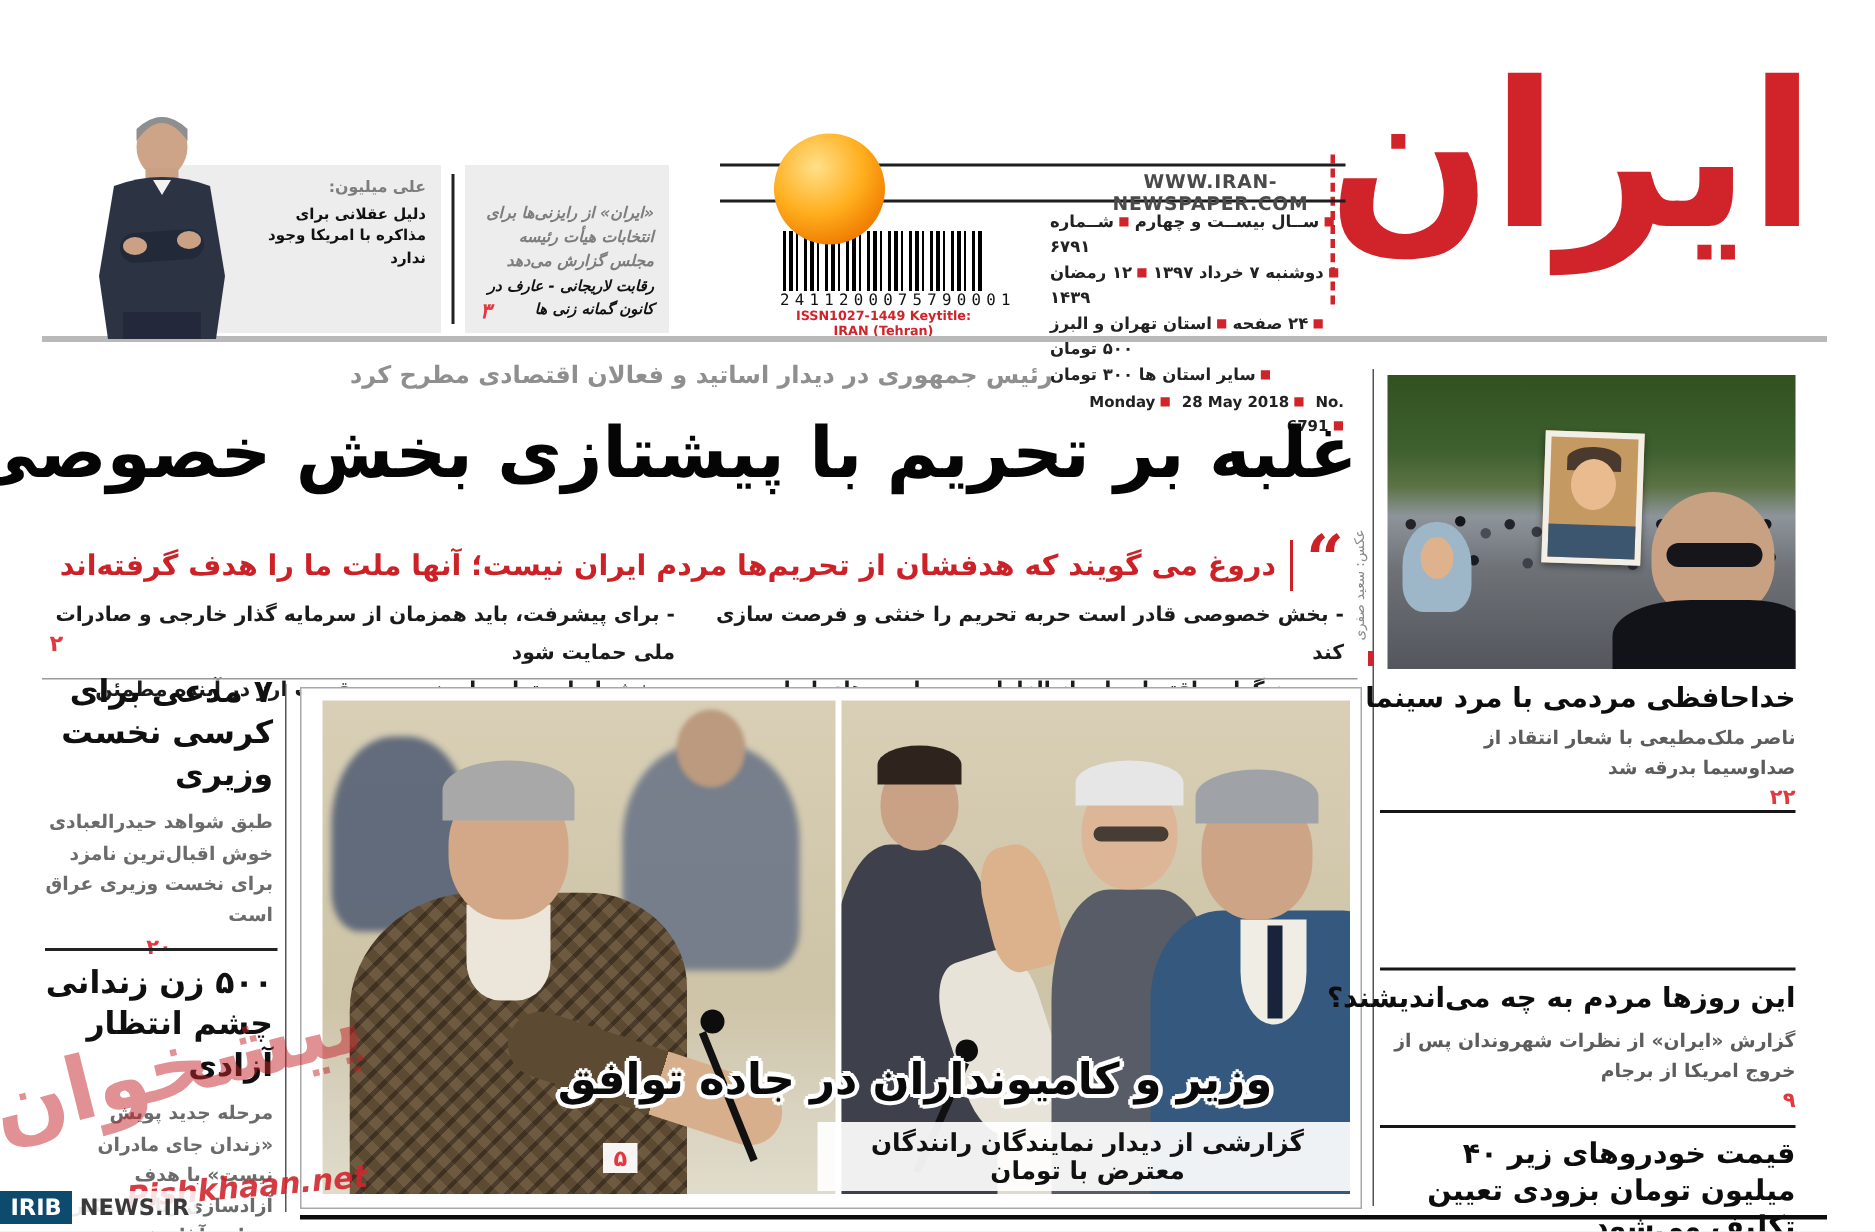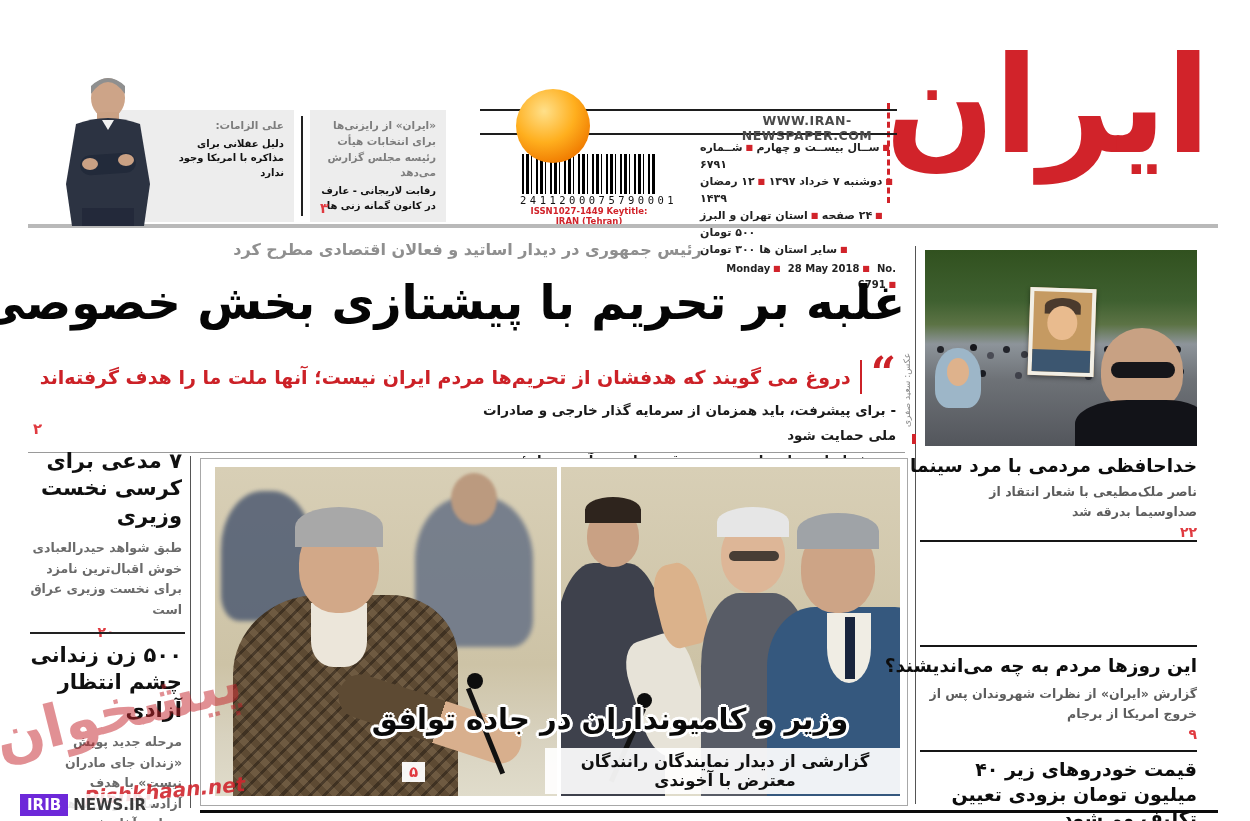--- a/index.html
+++ b/index.html
@@ -134,21 +134,21 @@
   #photo-caption-sub{left:545px;top:748px;width:348px;text-align:center;font-size:16.5px;font-weight:800;color:#111;
      background:rgba(255,255,255,.92);padding:4px 6px;z-index:6;}
   #photo-page{left:402px;top:762px;background:rgba(255,255,255,.95);padding:1px 7px;font-size:15px;z-index:6;}
   
   #bottom-rule{left:200px;top:810px;width:1018px;height:3px;background:#0c0c0c;}
   #wm-fa{left:-8px;top:676px;font-size:58px;font-weight:800;color:#c4232b;opacity:.5;
          transform:rotate(-14deg);z-index:9;}
   #wm-latin{left:84px;top:779px;font-size:20px;font-weight:800;font-style:italic;color:#d0262e;
          opacity:.9;transform:rotate(-5deg);z-index:9;}
   #irib{left:0;top:794px;display:flex;align-items:center;z-index:10;}
-  #irib-box{background:#6d28d9;color:#fff;font-weight:800;font-size:15px;padding:2px 7px;margin-left:20px;}
+  #irib-box{background:#0c4a6e;color:#fff;font-weight:800;font-size:15px;padding:2px 7px;}
   #irib-news{color:#3a3a3a;font-weight:700;font-size:15px;background:rgba(255,255,255,.85);padding:2px 5px;}
 </style>
 </head>
 <body>
 
 <div id="page">
 
   <div id="logo" class="abs rtl">ایران</div>
   <div id="red-dashes" class="abs"></div>
   <div id="hline-top" class="abs hline"></div>
@@ -180,27 +180,27 @@
   </div>
 
   <div id="barcode-wrap" class="abs">
     <div id="barcode"></div>
     <div id="barcode-num">2411200075790001</div>
     <div id="issn">ISSN1027-1449 Keytitle: IRAN (Tehran)</div>
   </div>
 
   <div id="teaser-a" class="abs teaser rtl" style="padding:8px 10px 8px 8px;box-sizing:border-box;">
     <div style="margin-right:0;margin-left:52px;">
-      <div class="t-kicker">علی الزامات:</div>
+      <div class="t-kicker">علی میلیون:</div>
       <div class="t-title">دلیل عقلانی برای مذاکره با امریکا وجود ندارد</div>
     </div>
     <div class="t-page">۲۱</div>
   </div>
   <div id="teaser-sep" class="abs"></div>
-  <div id="teaser-b" class="abs teaser rtl" style="padding:8px 10px;box-sizing:border-box;">
+  <div id="teaser-b" class="abs teaser rtl" style="padding:25px 10px;box-sizing:border-box;font-style:italic;">
     <div class="t-kicker">«ایران» از رایزنی‌ها برای انتخابات هیأت رئیسه مجلس گزارش می‌دهد</div>
     <div class="t-title">رقابت لاریجانی - عارف در کانون گمانه زنی ها</div>
     <div class="t-page">۳</div>
   </div>
 
   <div id="shamkhani" class="abs">
     <svg width="102" height="158" viewBox="0 0 102 158">
       <ellipse cx="52" cy="30" rx="17" ry="20" fill="#cda488"></ellipse>
       <path d="M35 26 q17 -24 34 0 l0 -8 q-17 -16 -34 0 z" fill="#8f8f8f"></path>
       <rect x="41" y="44" width="22" height="10" fill="#caa184"></rect>
@@ -218,20 +218,24 @@
   <div id="lead-kicker" class="abs rtl" style="text-align:center;">رئیس جمهوری در دیدار اساتید و فعالان اقتصادی مطرح کرد</div>
   <div id="lead-headline" class="abs rtl" style="text-align:center;">غلبه بر تحریم با پیشتازی بخش خصوصی</div>
 
   <div id="quote-row" class="abs">
     <span id="quote-icon">“</span>
     <span id="quote-bar"></span>
     <span id="quote-text">دروغ می گویند که هدفشان از تحریم‌ها مردم ایران نیست؛ آنها ملت ما را هدف گرفته‌اند</span>
   </div>
 
   <div id="lead-bullets" class="abs">
+    <div class="bullet-col">
+      <div>- بخش خصوصی قادر است حربه تحریم را خنثی و فرصت سازی کند</div>
+      <div>- بـرون گرایی اقتصاد ملی از الزامات و سیاست های اصلی نظام است</div>
+    </div>
     <div class="bullet-col">
       <div>- برای پیشرفت، باید همزمان از سرمایه گذار خارجی و صادرات ملی حمایت شود</div>
       <div>- بخش اصلی تولید باید نسبت به قیمت ارز در آینده مطمئن باشد</div>
     </div>
   </div>
   <div id="lead-page" class="abs">۲</div>
   <div id="lead-rule" class="abs"></div>
 
   <div id="vrule-left" class="abs"></div>
 
@@ -273,21 +277,21 @@
       <div id="p2-f3-body" class="fig"></div>
       <div id="p2-f3-shirt" class="fig"></div>
       <div id="p2-f3-tie" class="fig"></div>
       <div id="p2-f3-head" class="fig"></div>
       <div id="p2-f3-hair" class="fig"></div>
       <div id="p2-mic" class="fig"></div>
       <div id="p2-michead" class="fig"></div>
     </div>
   </div>
   <div id="photo-caption-title" class="abs rtl" style="text-align:center;">وزیر و کامیونداران در جاده توافق</div>
-  <div id="photo-caption-sub" class="abs rtl" style="text-align:center;">گزارشی از دیدار نمایندگان رانندگان معترض با آخوندی</div>
+  <div id="photo-caption-sub" class="abs rtl" style="text-align:center;">گزارشی از دیدار نمایندگان رانندگان معترض با تومان</div>
   <div id="photo-page" class="abs pagenum">۵</div>
 
   <div id="vrule-right" class="abs"></div>
 
   <div id="crowd" class="abs">
     <div id="crowd-dots"></div>
     <div id="scarf-woman" class="blob abs"></div>
     <div id="scarf-face" class="blob abs"></div>
     <div id="held-photo">
       <div id="held-hair"></div>

